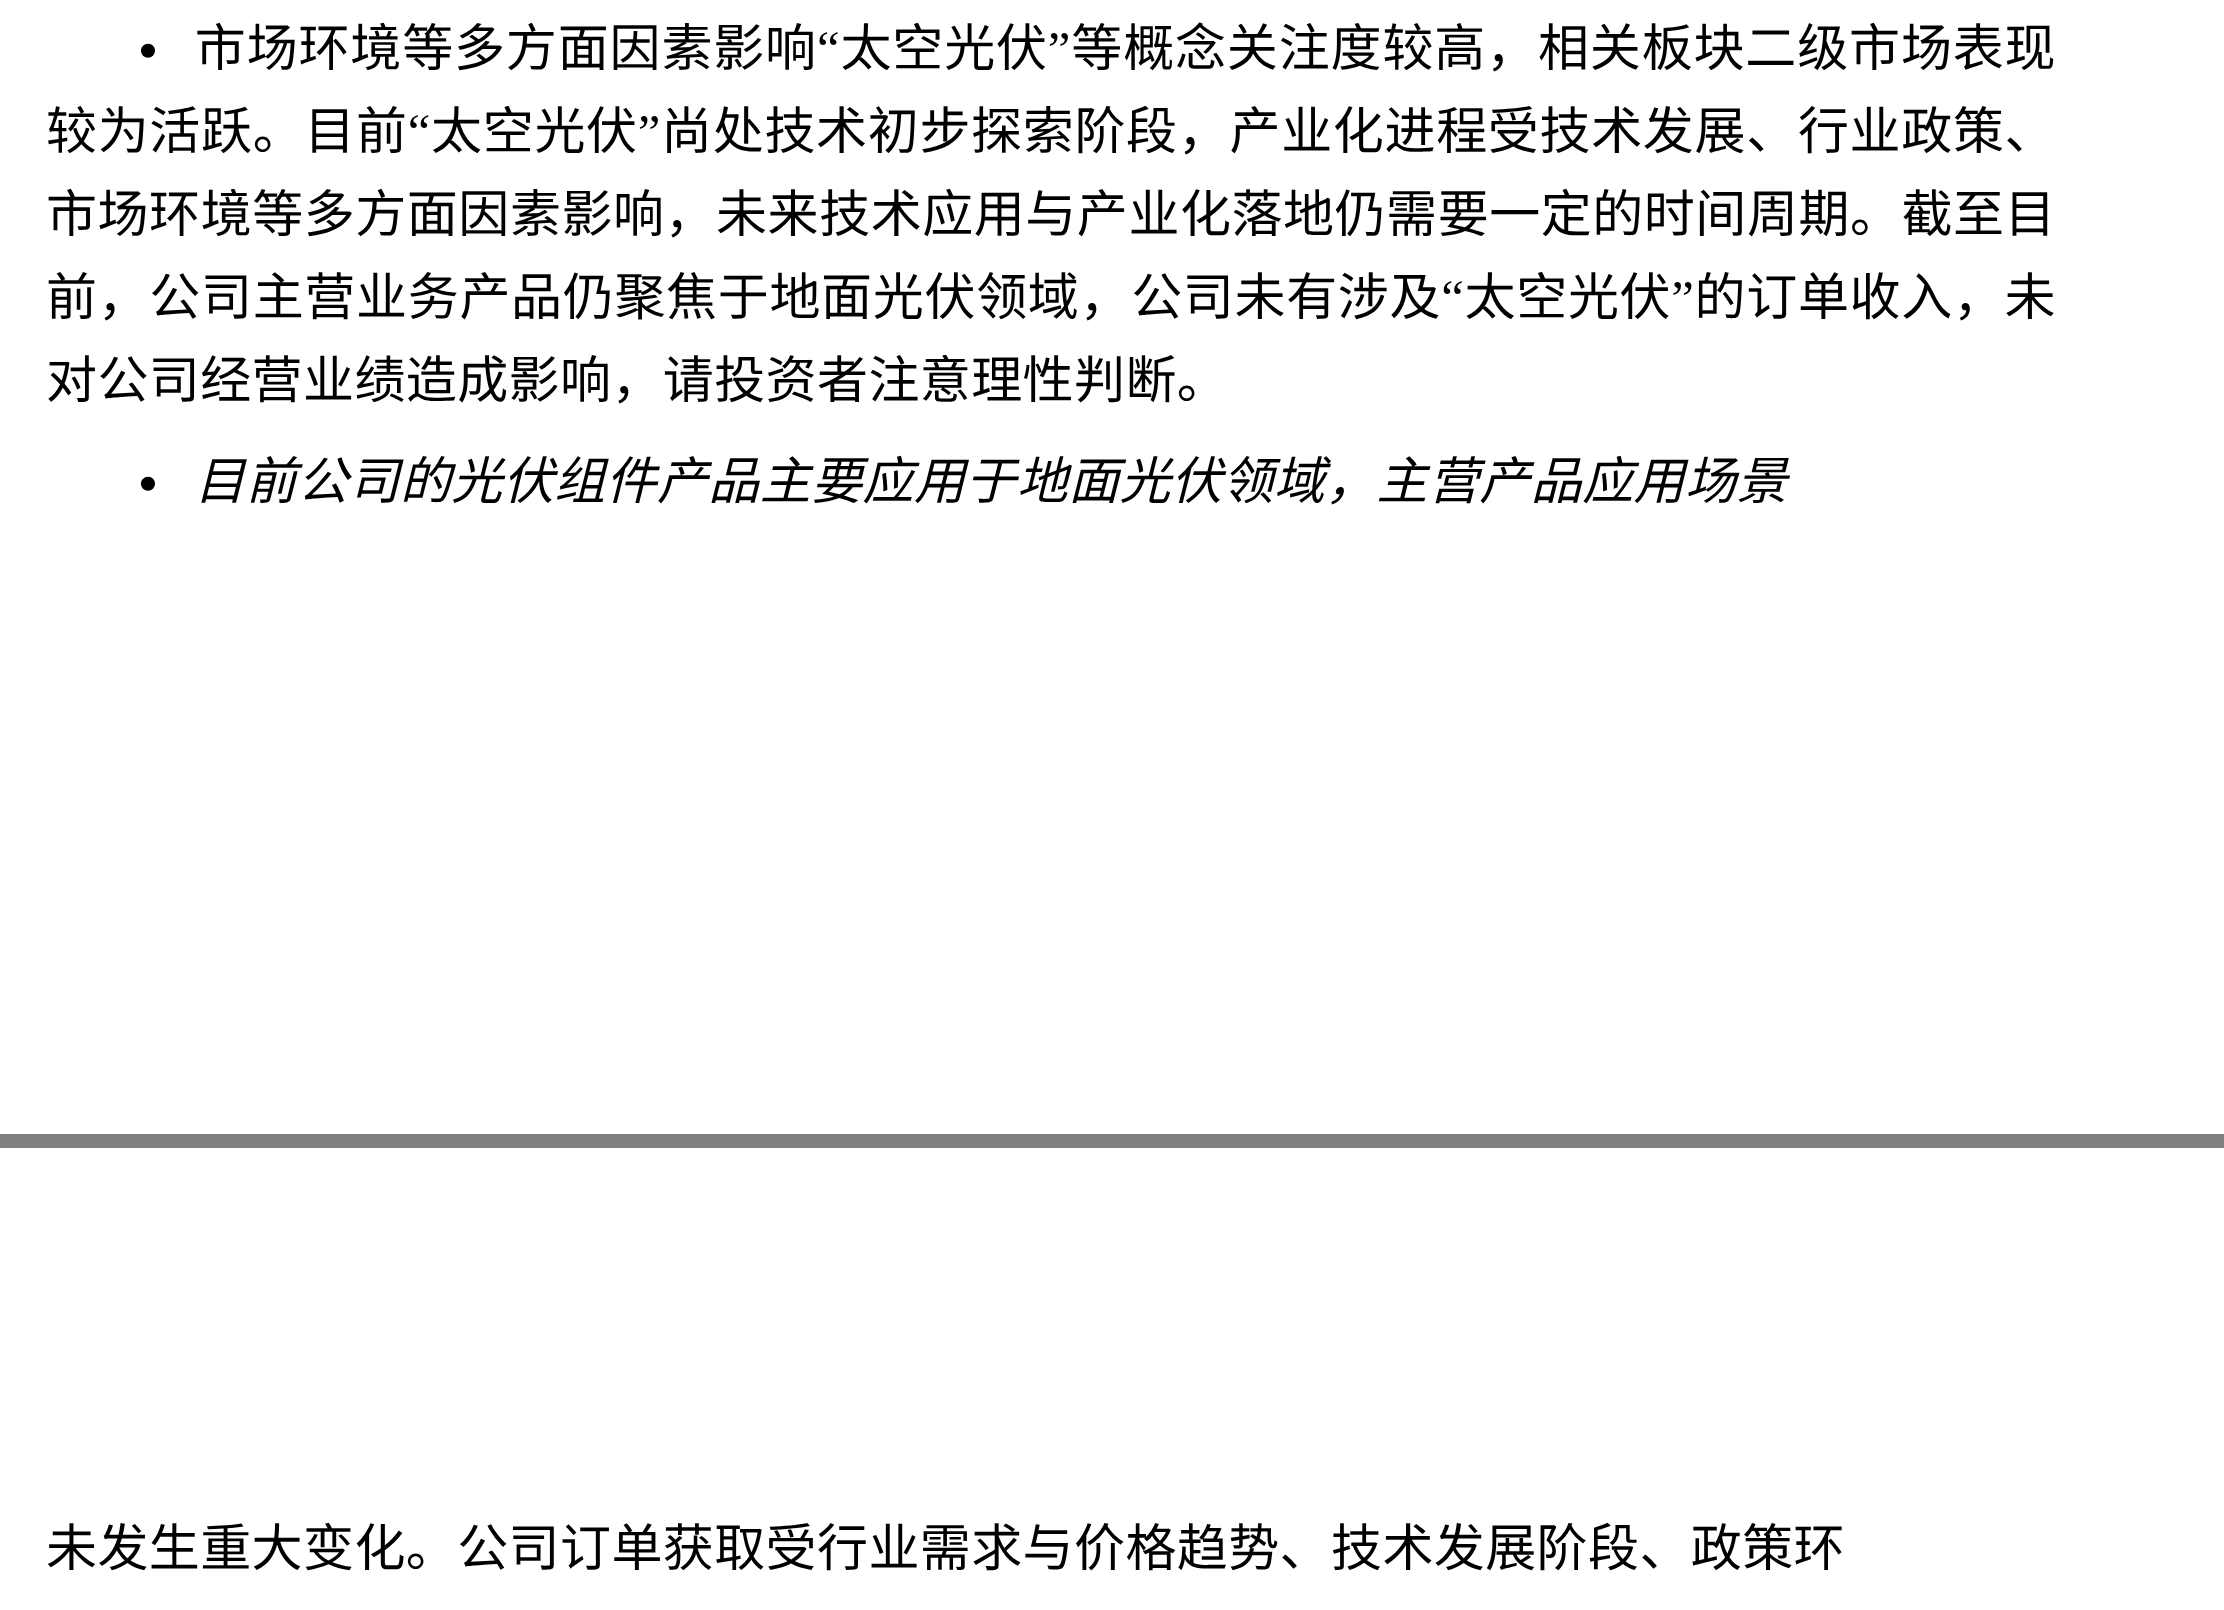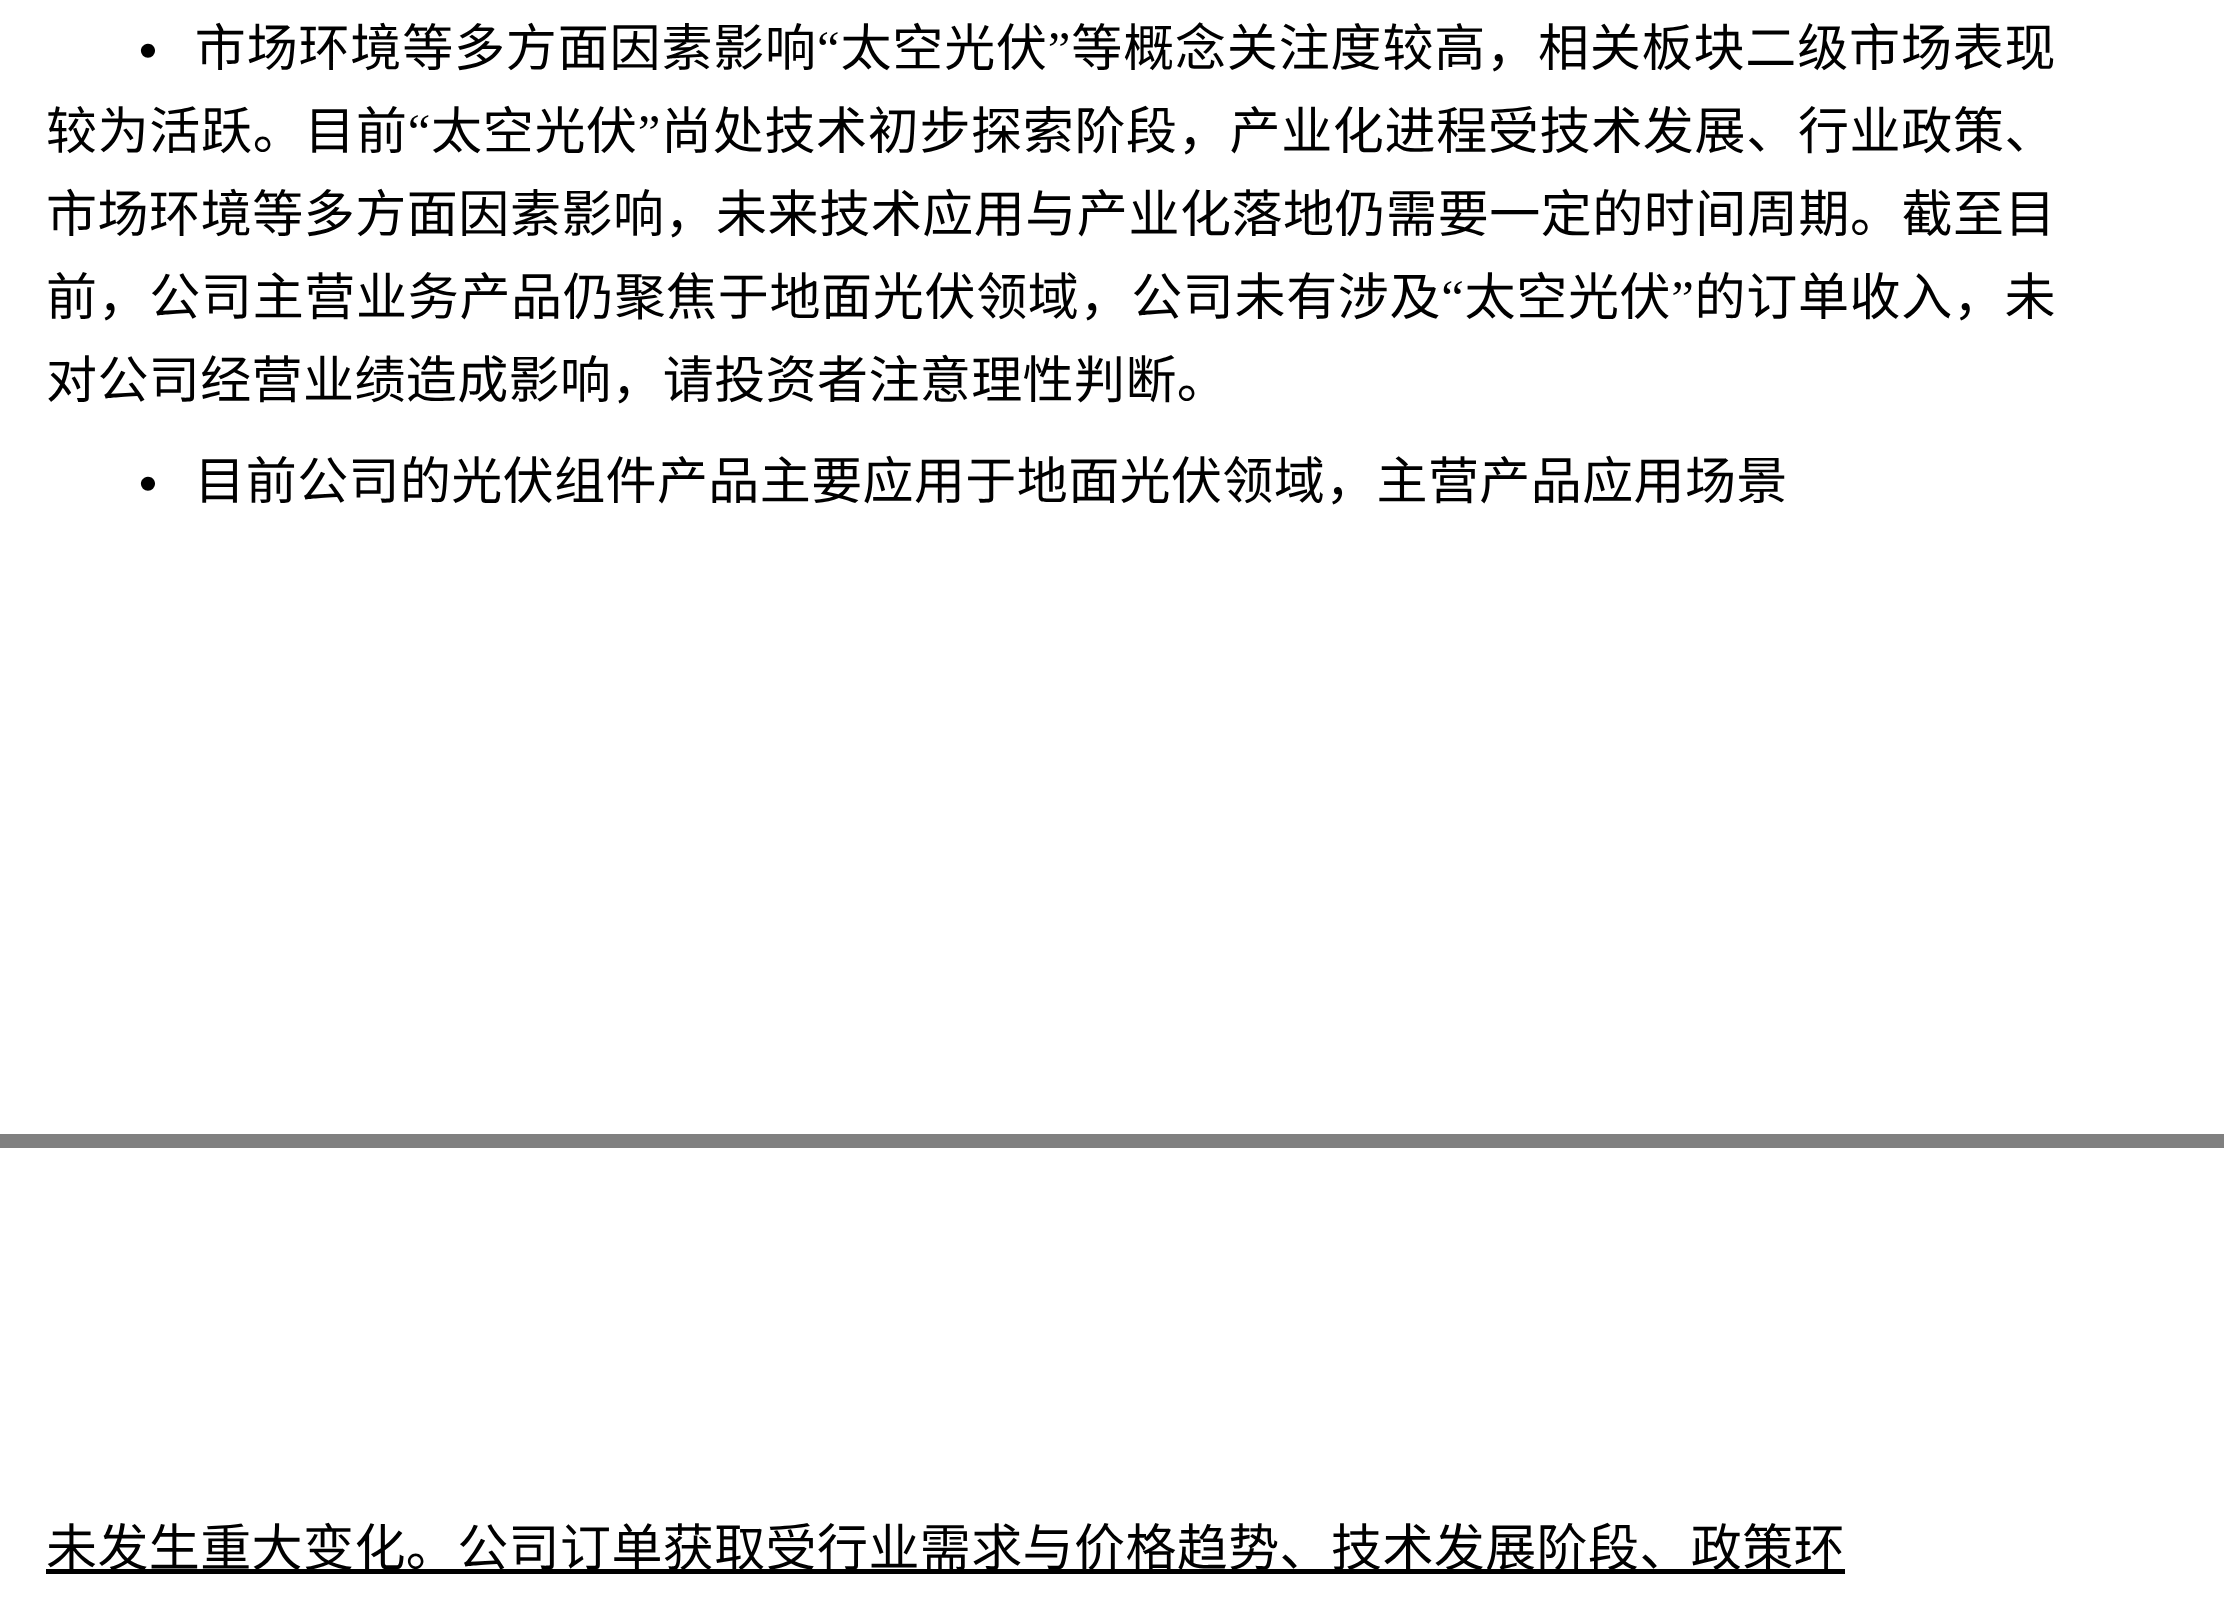--- a/index.html
+++ b/index.html
@@ -33,20 +33,21 @@
     text-align: justify;
     text-justify: inter-ideograph;
     letter-spacing: 0.4px;
     margin: 0;
   }
   .para-1 {
     padding-top: 8px;
   }
   .para-2 {
     padding-top: 18px;
+    font-style: italic;
   }
   .bullet {
     font-size: 33px;
     vertical-align: 6px;
     padding-left: 92px;
     padding-right: 36px;
     line-height: 83px;
   }
   .divider {
     position: absolute;
@@ -60,21 +61,20 @@
     position: absolute;
     left: 46px;
     top: 1508px;
     width: 2010px;
     font-size: 51px;
     line-height: 83px;
     text-align: justify;
     text-justify: inter-ideograph;
     letter-spacing: 0.4px;
     white-space: nowrap;
-    text-decoration: underline;
   }
 </style>
 </head>
 <body>
 
 <div class="page">
 
   <div class="content">
 
     <p class="para para-1"><span class="bullet">●</span><span>市场环境等多方面因素影响“太空光伏”等概念关注度较高，相关板块二级市场表现较为活跃。目前“太空光伏”尚处技术初步探索阶段，产业化进程受技术发展、行业政策、市场环境等多方面因素影响，未来技术应用与产业化落地仍需要一定的时间周期。截至目前，公司主营业务产品仍聚焦于地面光伏领域，公司未有涉及“太空光伏”的订单收入，未对公司经营业绩造成影响，请投资者注意理性判断。</span></p>

